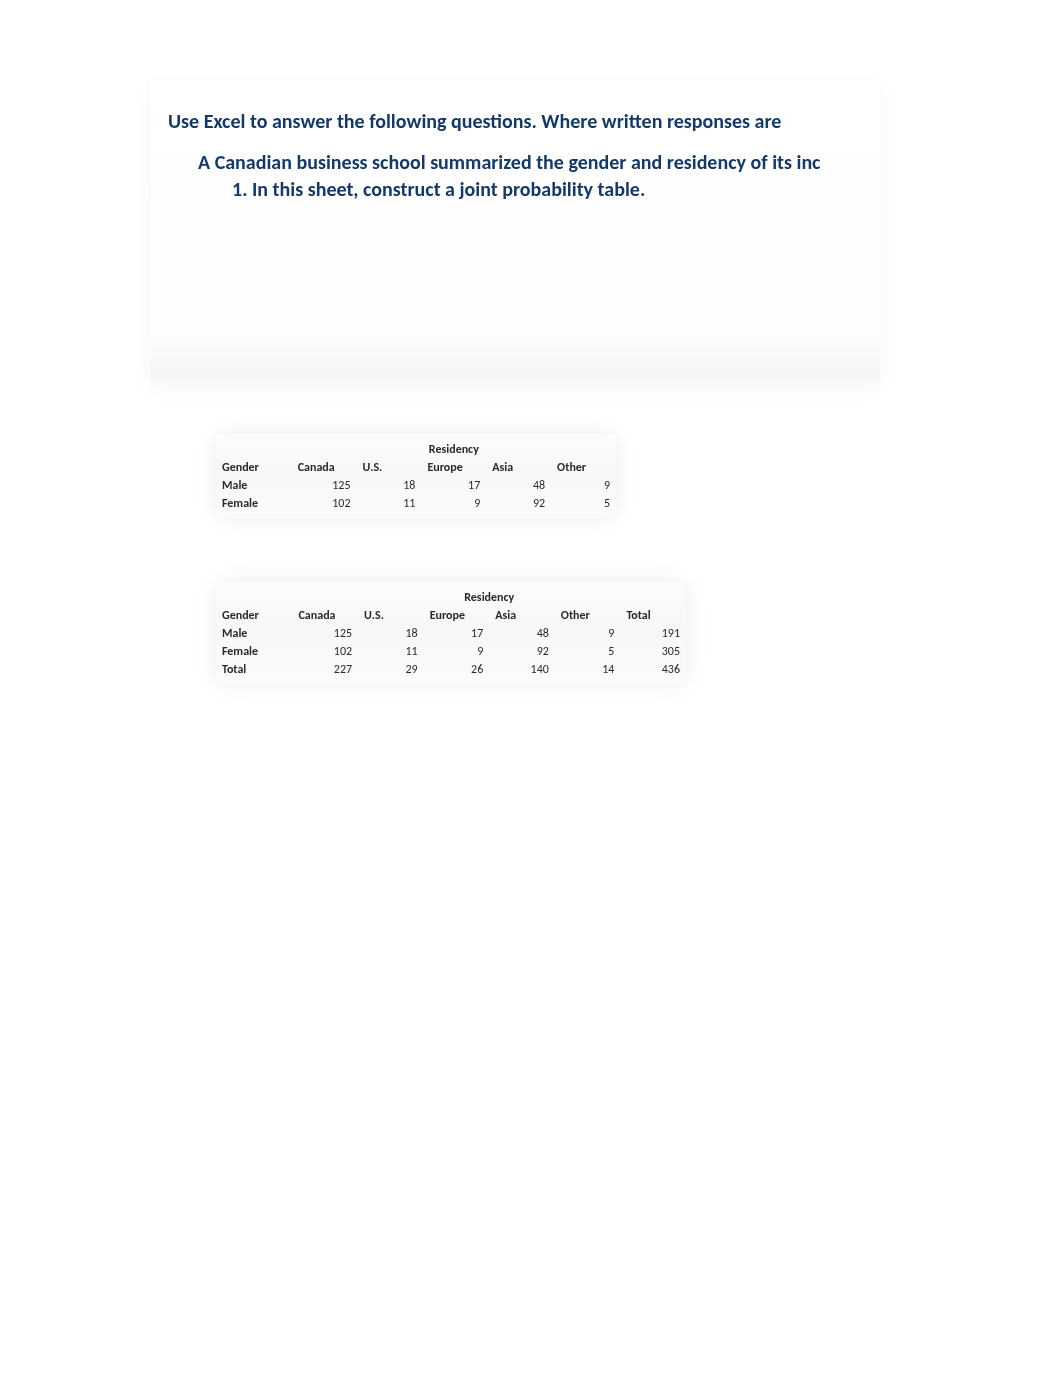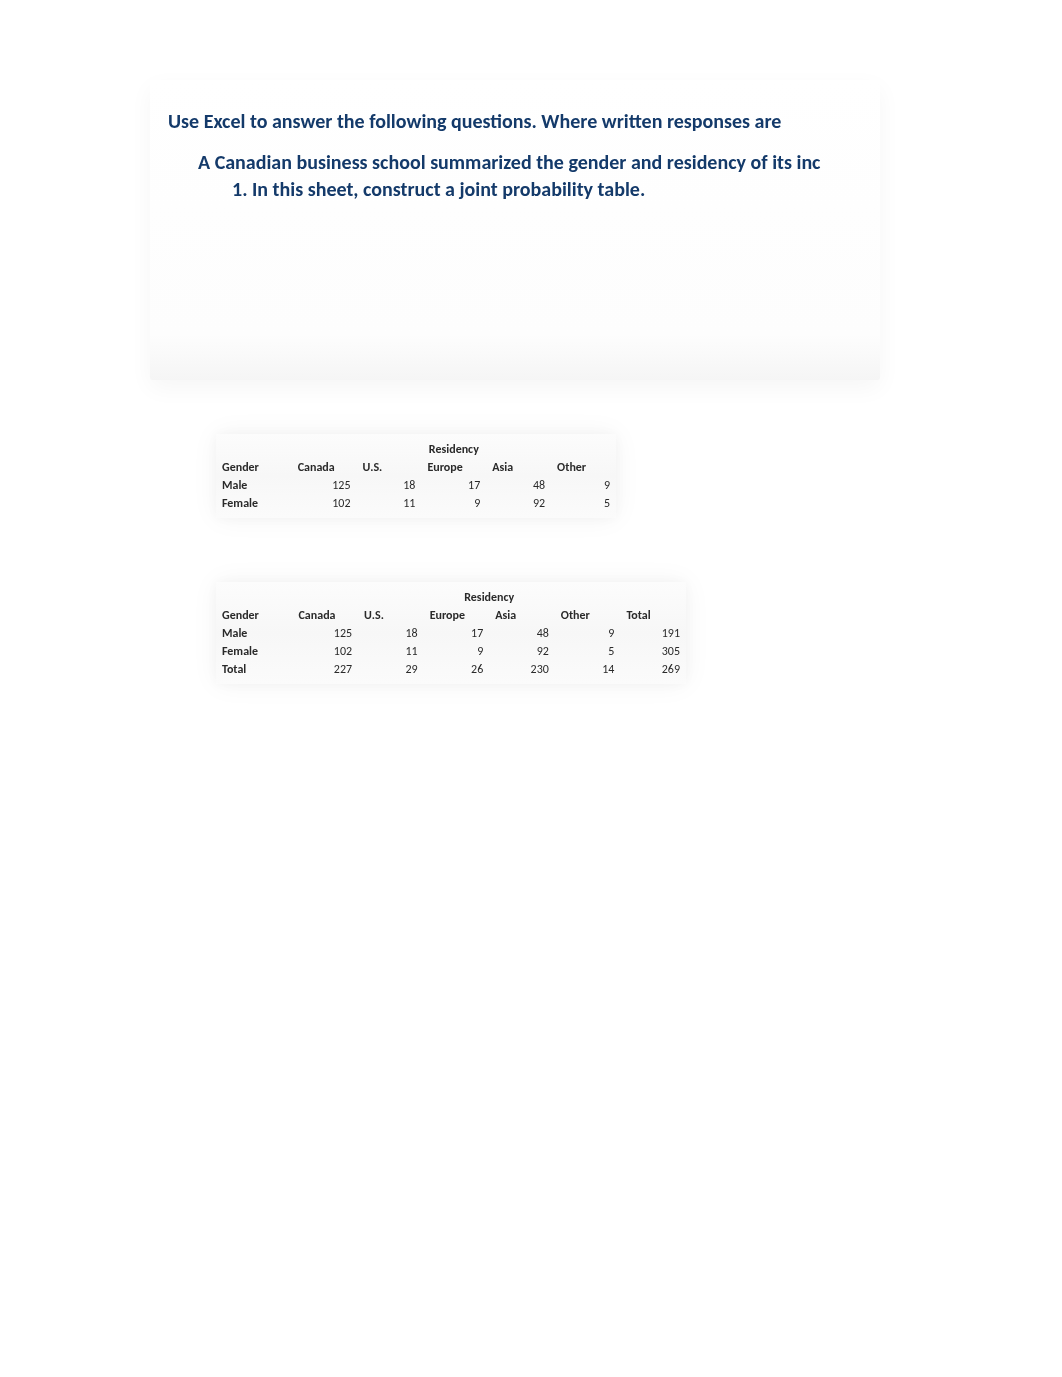--- a/index.html
+++ b/index.html
@@ -135,19 +135,19 @@
       <td>9</td>
       <td>92</td>
       <td>5</td>
       <td>305</td>
     </tr>
     <tr>
       <td class="hdr left">Total</td>
       <td>227</td>
       <td>29</td>
       <td>26</td>
-      <td>230</td>
+      <td>140</td>
       <td>14</td>
-      <td>269</td>
+      <td>436</td>
     </tr>
   </tbody>
     </table>
 </div>
 
 </body></html>

